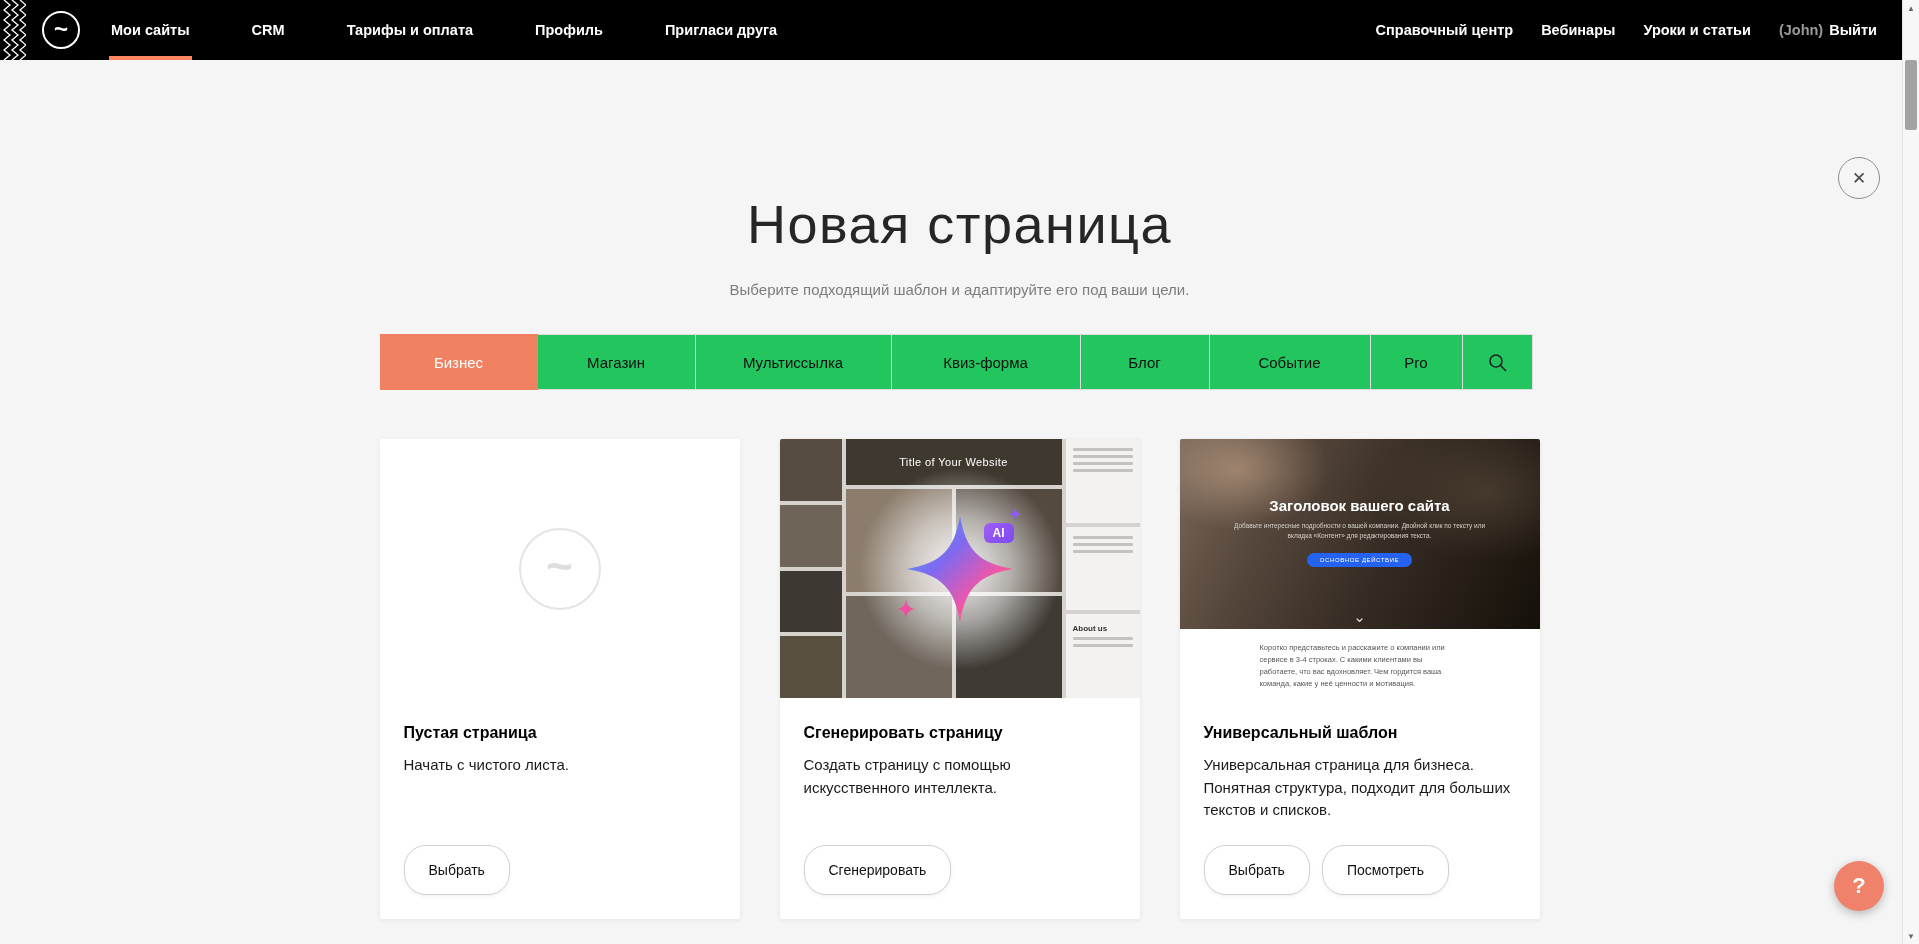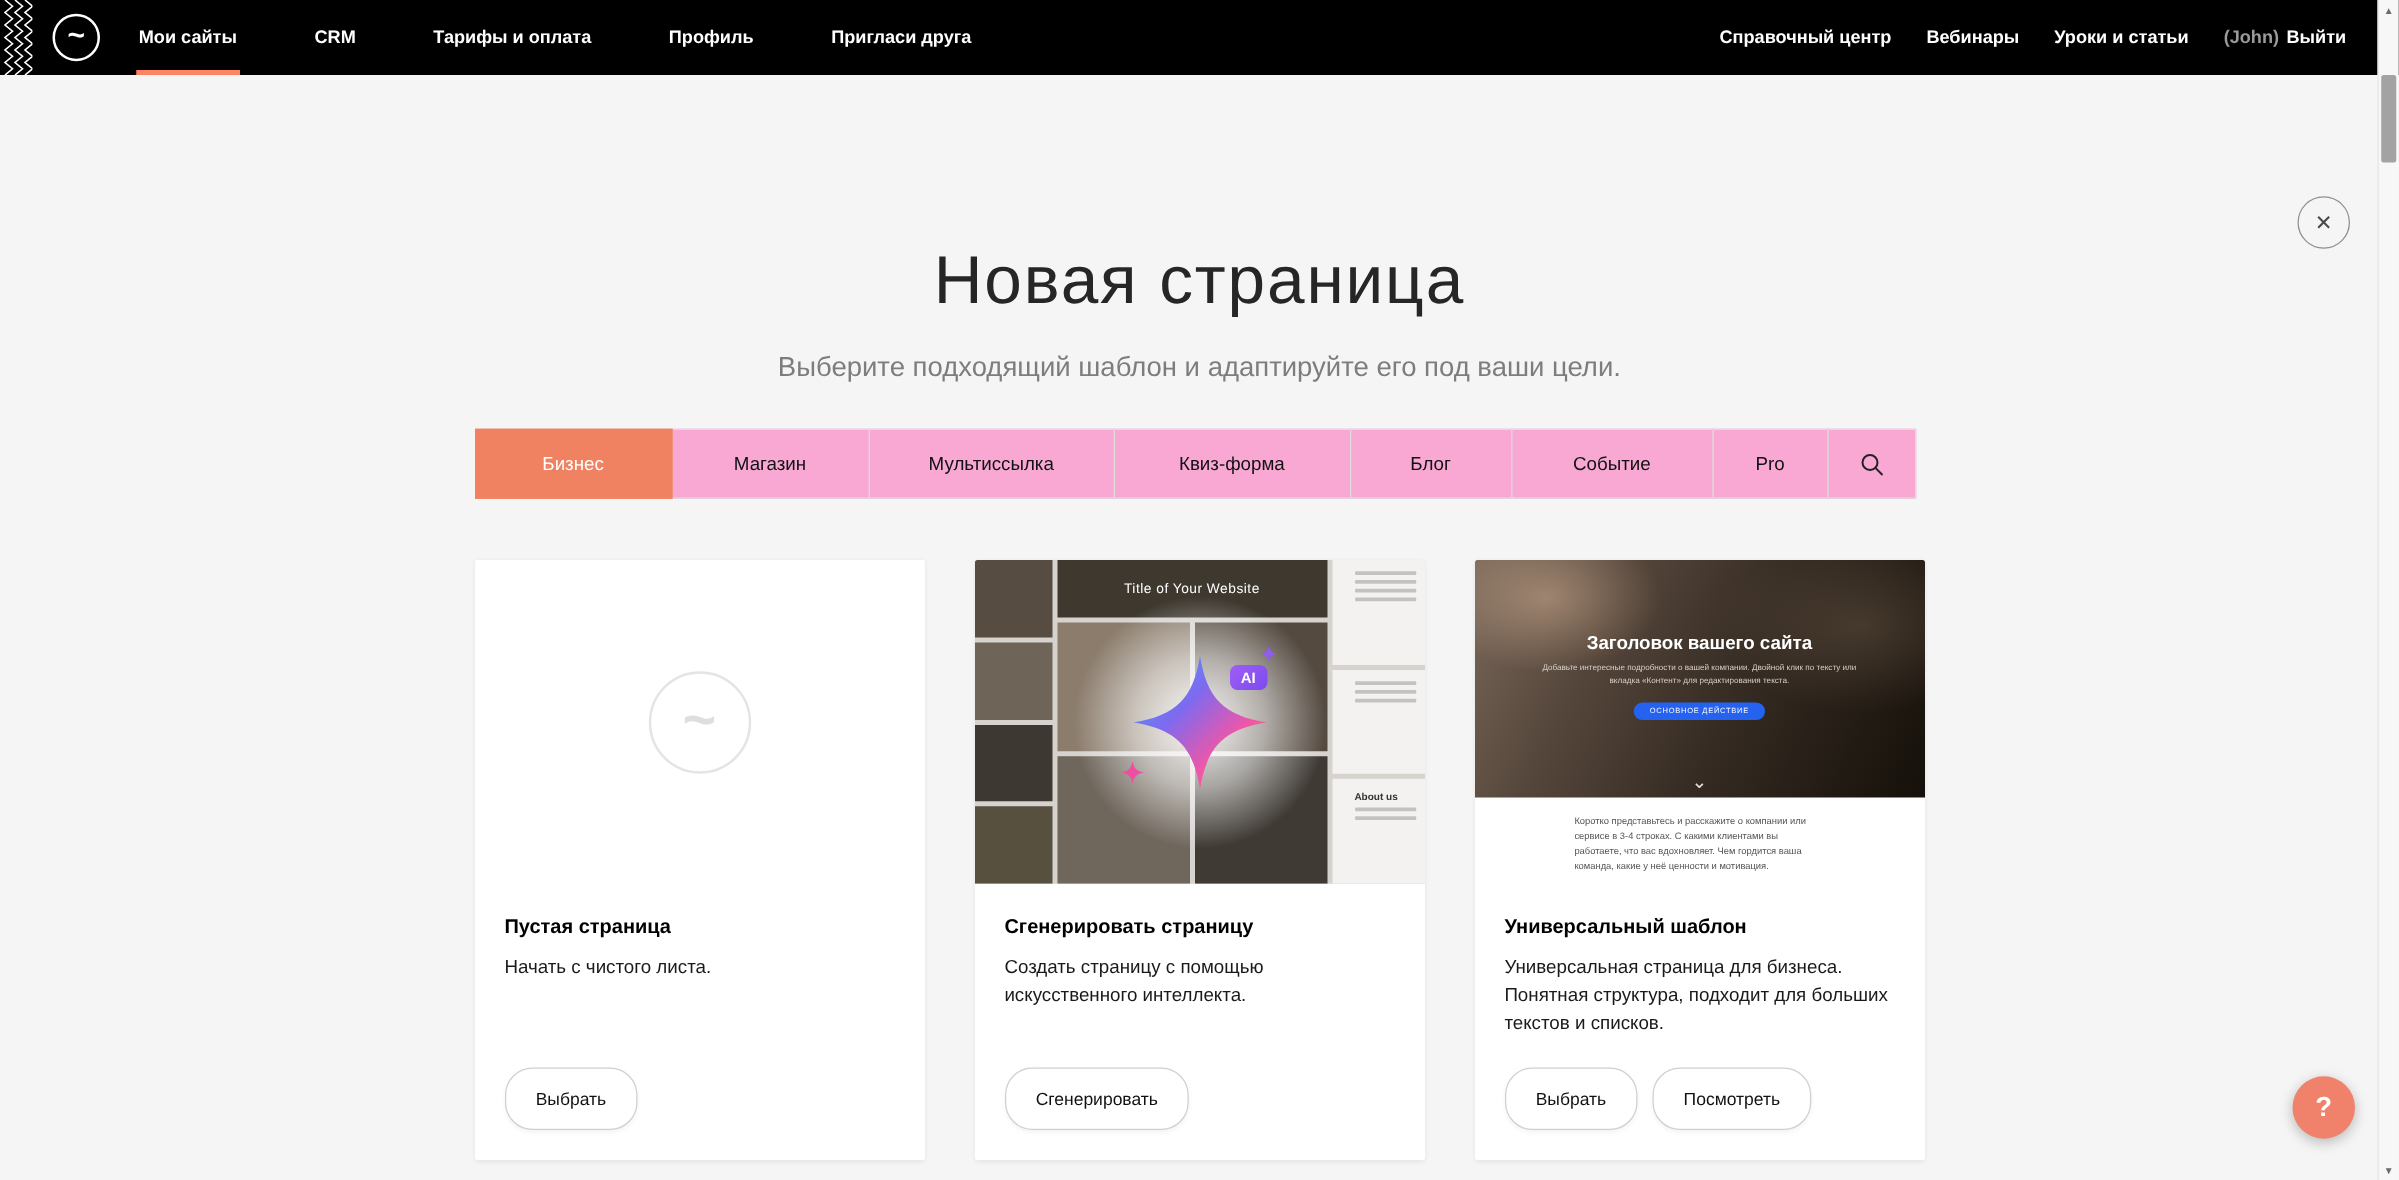--- a/index.html
+++ b/index.html
@@ -48,29 +48,29 @@
     display: flex; align-items: center; justify-content: center;
     color: #4a4a4a; font-size: 17px; cursor: pointer; z-index: 5;
   }
   .page-title {
     margin-top: 137px; text-align: center;
     font-size: 54px; font-weight: 300; letter-spacing: 1.5px; color: #262626;
     line-height: 1;
   }
   .page-subtitle {
     margin-top: 30px; text-align: center;
-    font-size: 22px; color: #7d7d7d; font-weight: 300;
+    font-size: 15px; color: #7d7d7d; font-weight: 300;
   }
 
   
   .tabs {
     width: 1160px; margin: 36px auto 0; display: flex; height: 56px;
   }
   .tab {
-    background: #f9a8d4; border: 1px solid #dcdcdc; margin-left: -1px;
+    background: #22c55e; border: 1px solid #dcdcdc; margin-left: -1px;
     display: flex; align-items: center; justify-content: center;
     font-size: 15px; color: #111; cursor: pointer; flex: none;
   }
   .tab:first-child { margin-left: 0; }
   .tab.active { background: #f08262; border-color: #f08262; color: #fff; z-index: 1; }
   .t0{width:158px}.t1{width:159px}.t2{width:197px}.t3{width:190px}
   .t4{width:162px}.t5{width:130px}.t6{width:93px}.t7{width:71px}
 
   
   .cards { width: 1160px; margin: 49px auto 0; display: flex; gap: 40px; }
@@ -105,21 +105,21 @@
   .cg-mid { flex: 1; display: flex; flex-direction: column; gap: 4px; }
   .cg-header {
     height: 46px; background: #3e382f; color: #fff;
     display: flex; align-items: center; justify-content: center;
     font-size: 11px; letter-spacing: 0.4px;
   }
   .cg-grid { flex: 1; display: grid; grid-template-columns: 1fr 1fr; gap: 4px; }
   .p1{background:#564c41}.p2{background:#6f6458}.p3{background:#3e3832}.p4{background:#57503f}
   .p5{background:#8b7c6c}.p6{background:#544a40}.p7{background:#6f665c}.p8{background:#3f3a34}
   .cg-right { width: 74px; }
-  .tx { background: #f3f2f0; flex: 1; padding-top: 5px; padding-left: 11px; }
+  .tx { background: #f3f2f0; flex: 1; padding-top: 5px; }
   .tx i { display: block; height: 3px; background: #c4c2bf; margin: 4px 7px; border-radius: 1px; }
   .tx b { display: block; font-size: 8px; font-weight: bold; color: #333; margin: 5px 7px 2px; }
   .glow {
     position: absolute; left: 50%; top: 50%; width: 210px; height: 210px;
     transform: translate(-50%,-50%);
     background: radial-gradient(circle, rgba(255,255,255,0.95) 0%, rgba(255,255,255,0.55) 35%, rgba(255,255,255,0) 68%);
   }
   .sparkle-main { position: absolute; left: calc(50% - 57px); top: calc(50% - 57px); width: 114px; height: 114px; }
   .sp-pink { position: absolute; left: calc(50% - 64px); top: calc(50% + 30px); width: 20px; height: 20px; }
   .sp-purple { position: absolute; left: calc(50% + 48px); top: calc(50% - 62px); width: 14px; height: 14px; }

